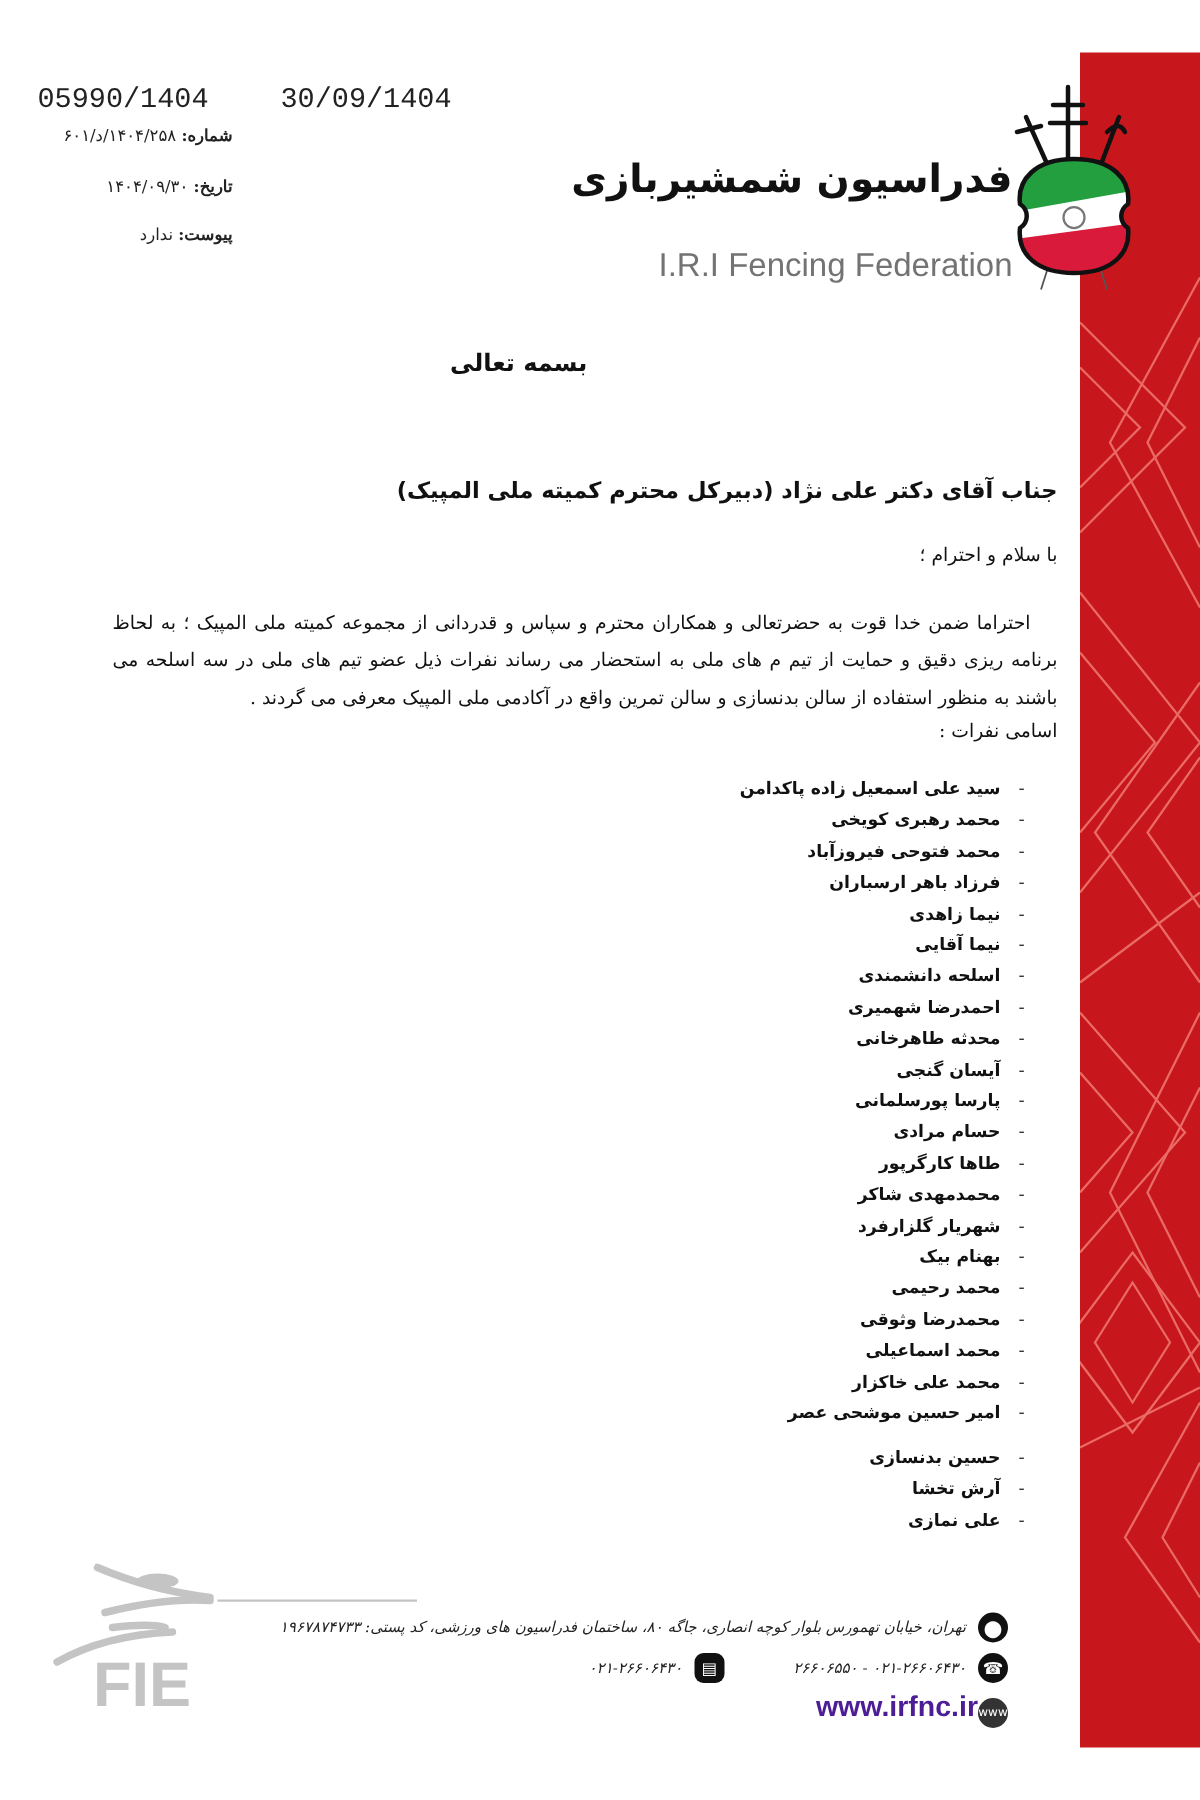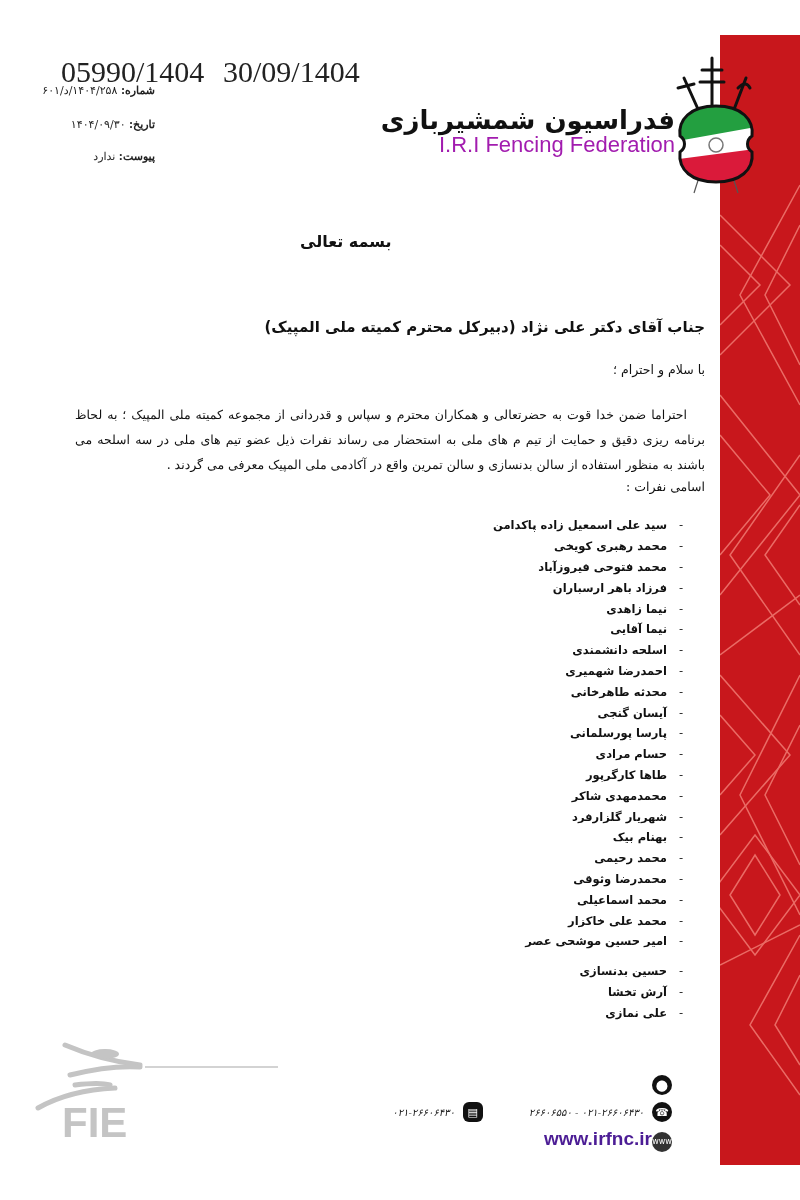--- a/index.html
+++ b/index.html
@@ -3,26 +3,26 @@
 <meta charset="utf-8">
 <style>
   html, body { margin:0; padding:0; }
   body { width:800px; height:1200px; background:#ffffff; position:relative; overflow:hidden;
          font-family:"DejaVu Sans", sans-serif; color:#111; }
   .abs { position:absolute; }
   
   .band { left:720px; top:35px; width:80px; height:1130px; background:#c8171c; overflow:hidden; }
   .band svg { position:absolute; left:0; top:0; }
   
-  .big-num { font-family:Liberation Serif, serif; font-size:30px; color:#222; top:55px;margin-left:36px; }
+  .big-num { font-family:Liberation Mono, monospace; font-size:19px; color:#222; top:55px; }
   .meta { font-family:"DejaVu Serif", serif; font-size:11px; direction:rtl; text-align:right; color:#222; width:160px; }
   .meta .lbl { font-weight:bold; }
   
   .logo-fa { right:125px; top:105px; font-size:26px; font-weight:bold; direction:rtl; color:#111; font-family:"DejaVu Sans", sans-serif; }
-  .logo-en { right:125px; top:132px; font-size:22px; color:#a21caf; font-family:"Liberation Sans", sans-serif; }
+  .logo-en { right:125px; top:164px; font-size:22px; color:#737373; font-family:"Liberation Sans", sans-serif; }
   .bismillah { left:300px; width:100px; top:232px; font-size:16px; font-weight:bold; text-align:left; direction:rtl; }
   .addressee { right:95px; top:318px; font-size:15px; font-weight:bold; direction:rtl; }
   .greeting { right:95px; top:362px; font-size:12.5px; direction:rtl; }
   .para { right:95px; width:630px; top:402px; font-size:12.5px; line-height:25px; direction:rtl; text-align:justify; text-indent:18px; font-family:"DejaVu Serif", serif; }
   .names-title { right:95px; top:479px; font-size:12.5px; direction:rtl; font-family:"DejaVu Serif", serif; }
   .names { right:105px; top:515px; width:260px; direction:rtl; list-style:none; margin:0; padding:0; }
   .names li { height:20.8px; font-size:11.5px; font-weight:bold; display:flex; align-items:center; }
   .names li .dash { width:28px; text-align:center; font-weight:normal; color:#333; }
   .names2 { top:961px; }
   
@@ -222,20 +222,21 @@
       <path d="M8 68 Q40 50 85 48"></path>
     </g>
     <ellipse cx="75" cy="14" rx="14" ry="5" fill="#c4c4c4"></ellipse>
     <line x1="115" y1="27" x2="248" y2="27" stroke="#c4c4c4" stroke-width="1.5"></line>
     <text x="32" y="97" font-family="Liberation Sans, sans-serif" font-weight="bold" font-size="42" fill="#c4c4c4">FIE</text>
   </svg>
 </div>
 
 <div class="abs foot-row" style="right:128px; top:1075px;">
   <span class="icon-circle">⬤</span>
+  <span>تهران، خیابان تهمورس بلوار کوچه انصاری، جاگه ۸۰، ساختمان فدراسیون های ورزشی، کد پستی: ۱۹۶۷۸۷۴۷۳۳</span>
 </div>
 <div class="abs foot-row" style="right:128px; top:1102px;">
   <span class="icon-circle">☎</span>
   <span>۰۲۱-۲۶۶۰۶۴۳۰ - ۲۶۶۰۶۵۵۰</span>
   <span style="width:30px"></span>
   <span class="icon-circle" style="border-radius:6px;">▤</span>
   <span>۰۲۱-۲۶۶۰۶۴۳۰</span>
 </div>
 <div class="abs" style="right:128px; top:1129px;margin-left:24px;">
   <span class="icon-circle" style="background:#333; font-size:8px;">www</span>

